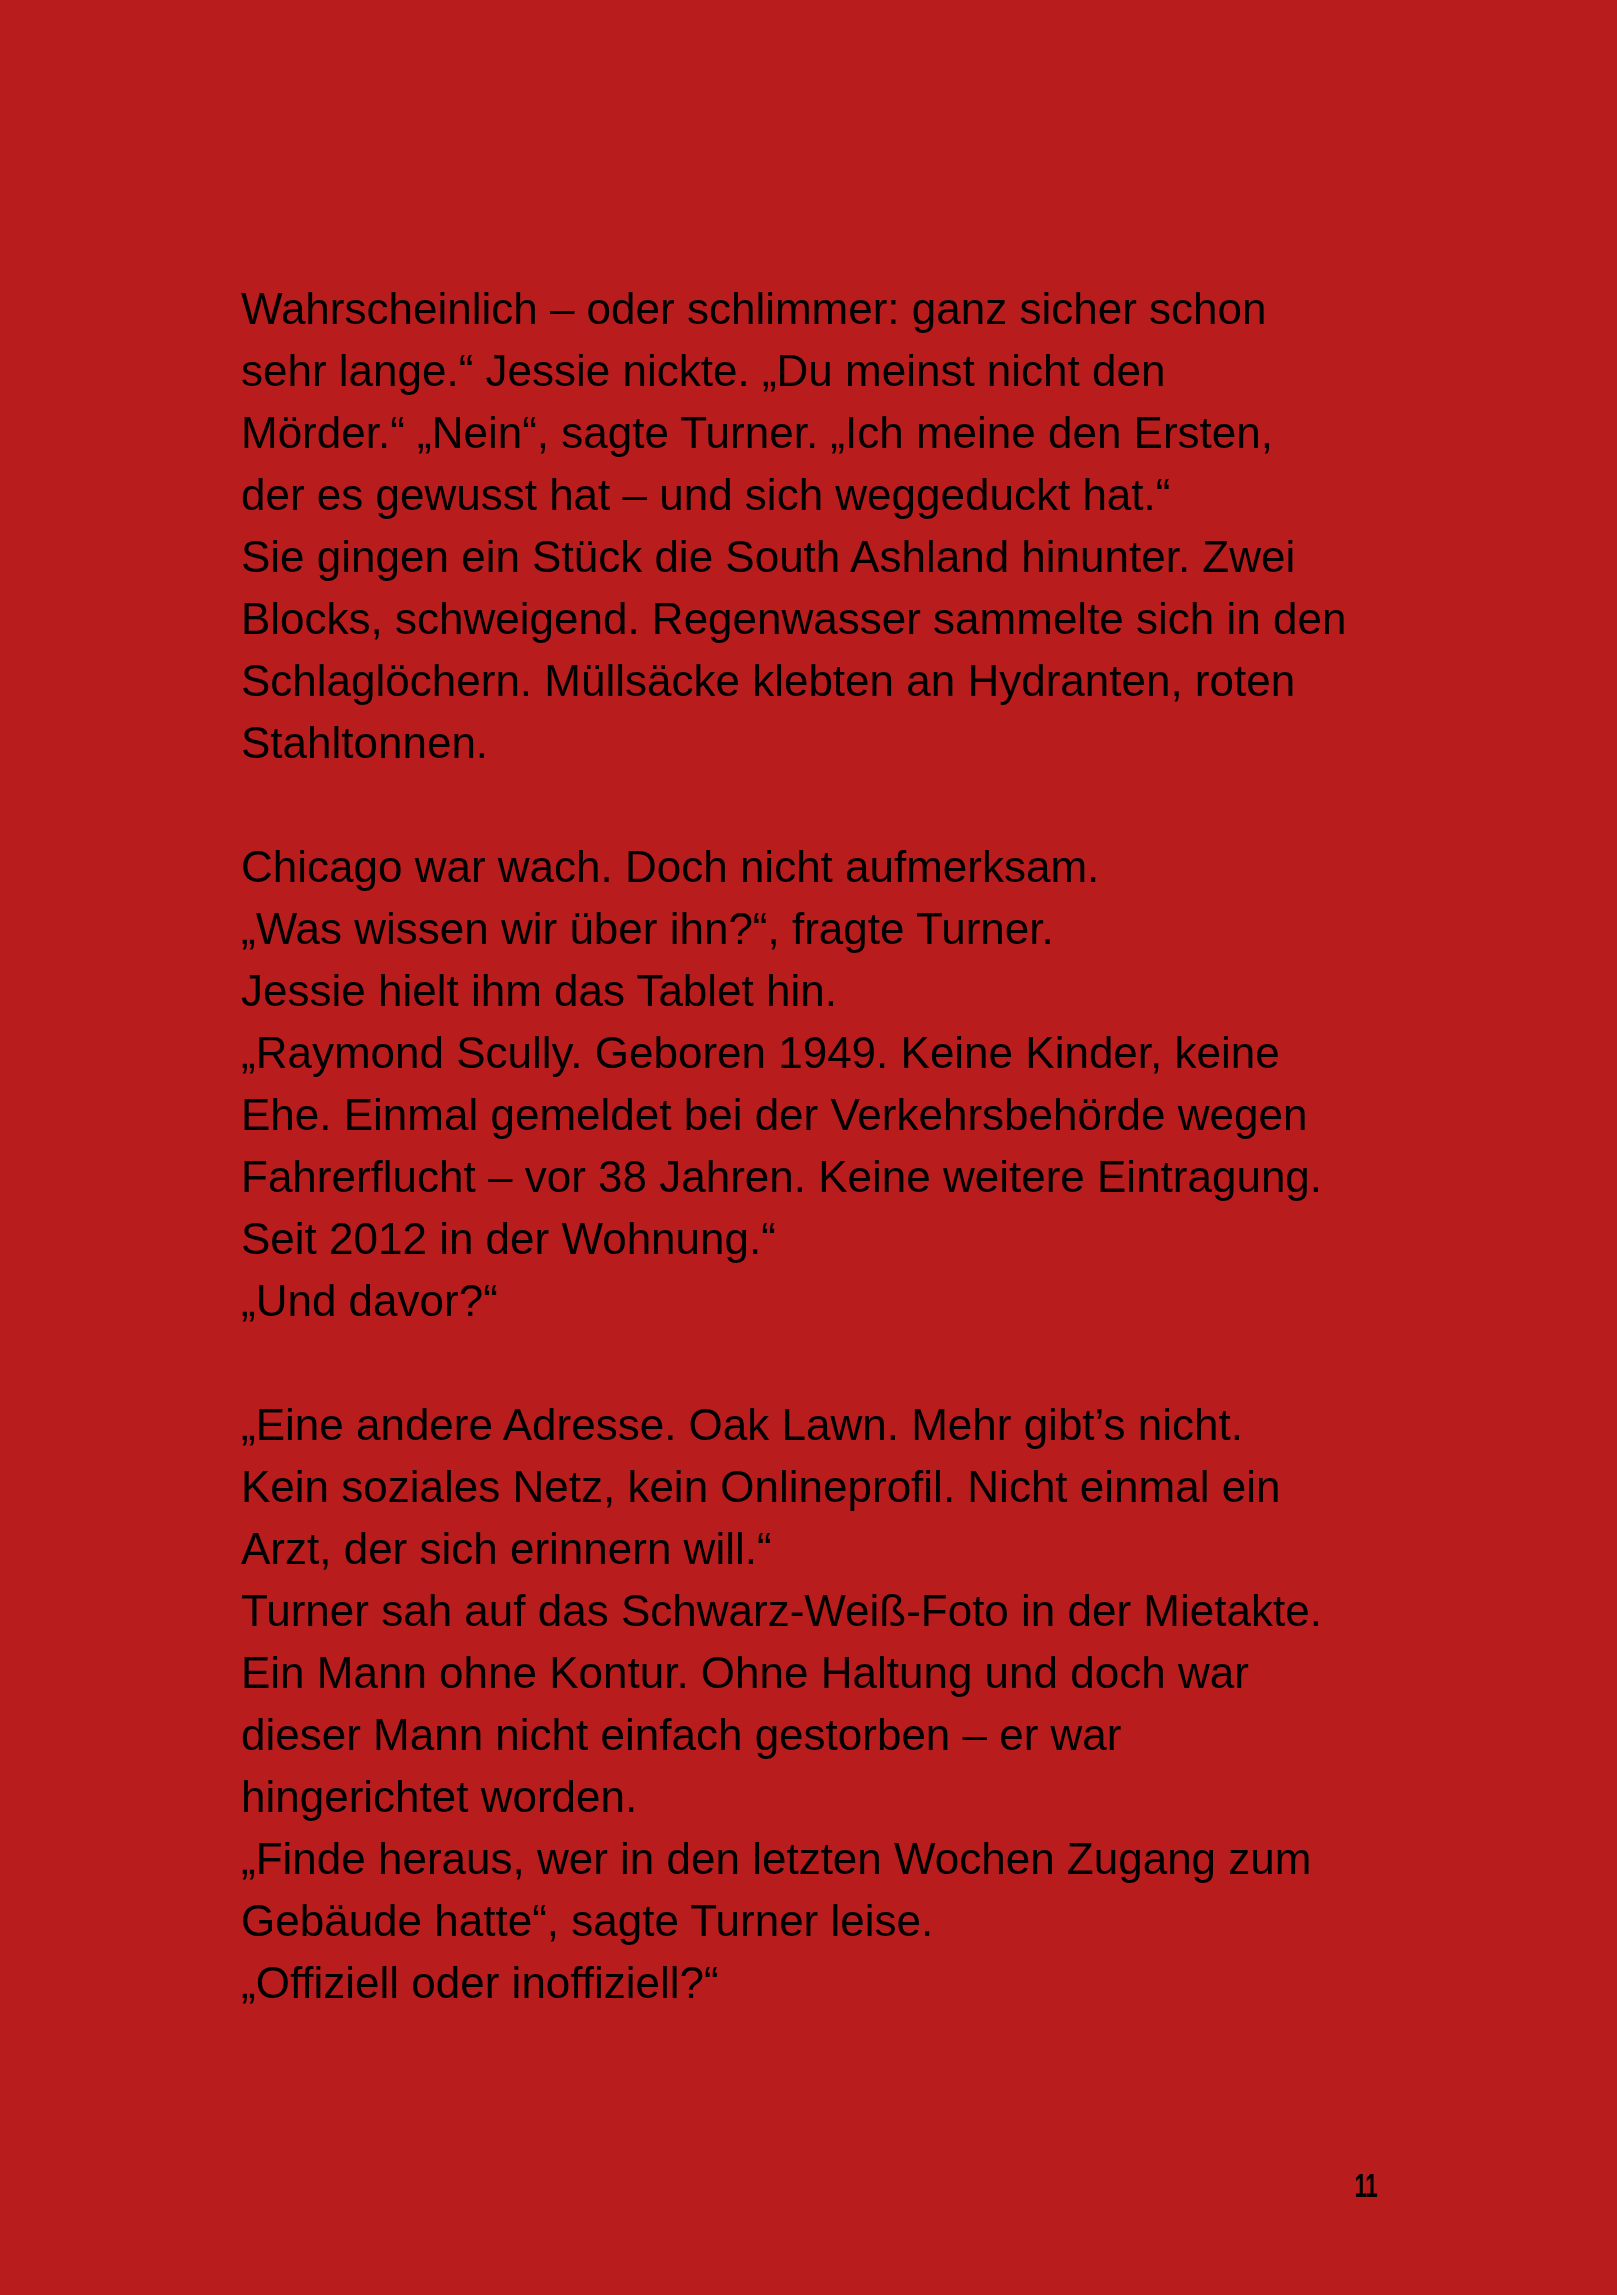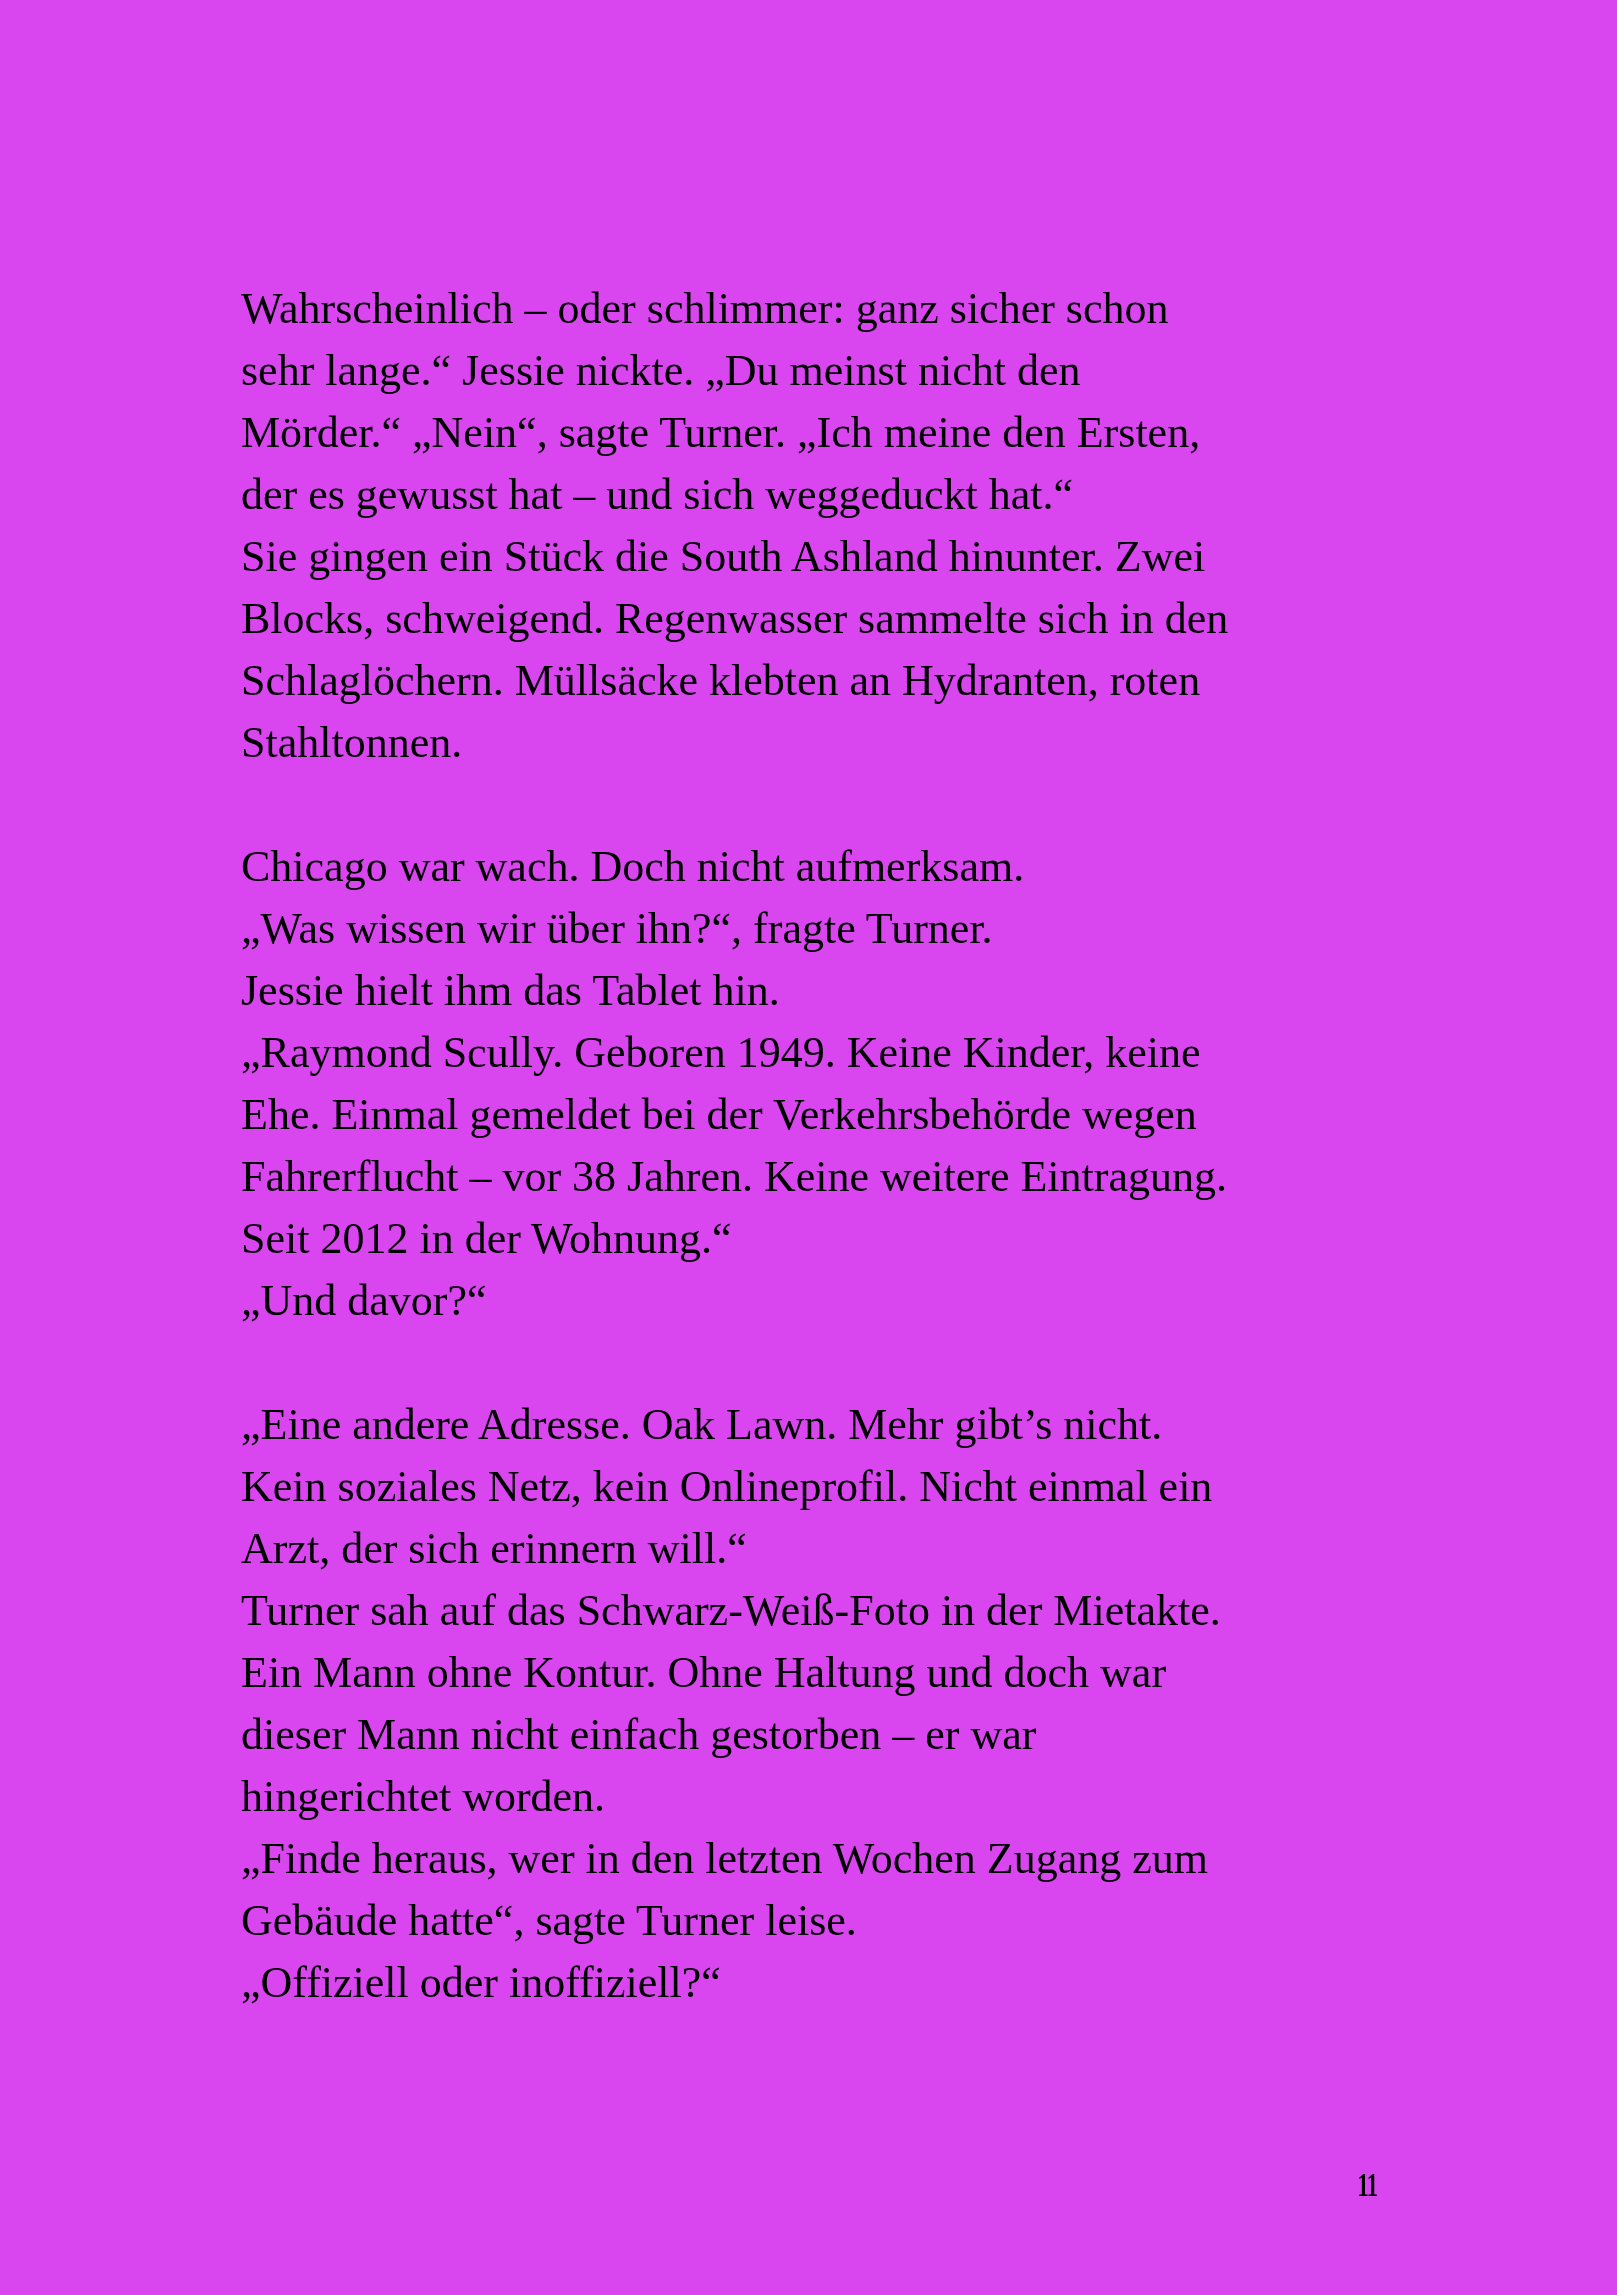--- a/index.html
+++ b/index.html
@@ -4,23 +4,23 @@
 <style>
   html, body {
     margin: 0;
     padding: 0;
     background: #ffffff;
   }
   .page {
     position: relative;
     width: 1618px;
     height: 2295px;
-    background: #d946ef;
+    background: #b91c1c;
     overflow: hidden;
-    font-family: Liberation Serif, serif;
+    font-family: Liberation Sans, sans-serif;
     color: #000000;
   }
   .text-block {
     position: absolute;
     left: 241px;
     top: 278px;
     width: 1249px;
     font-size: 44px;
     line-height: 62px;
     white-space: pre;

